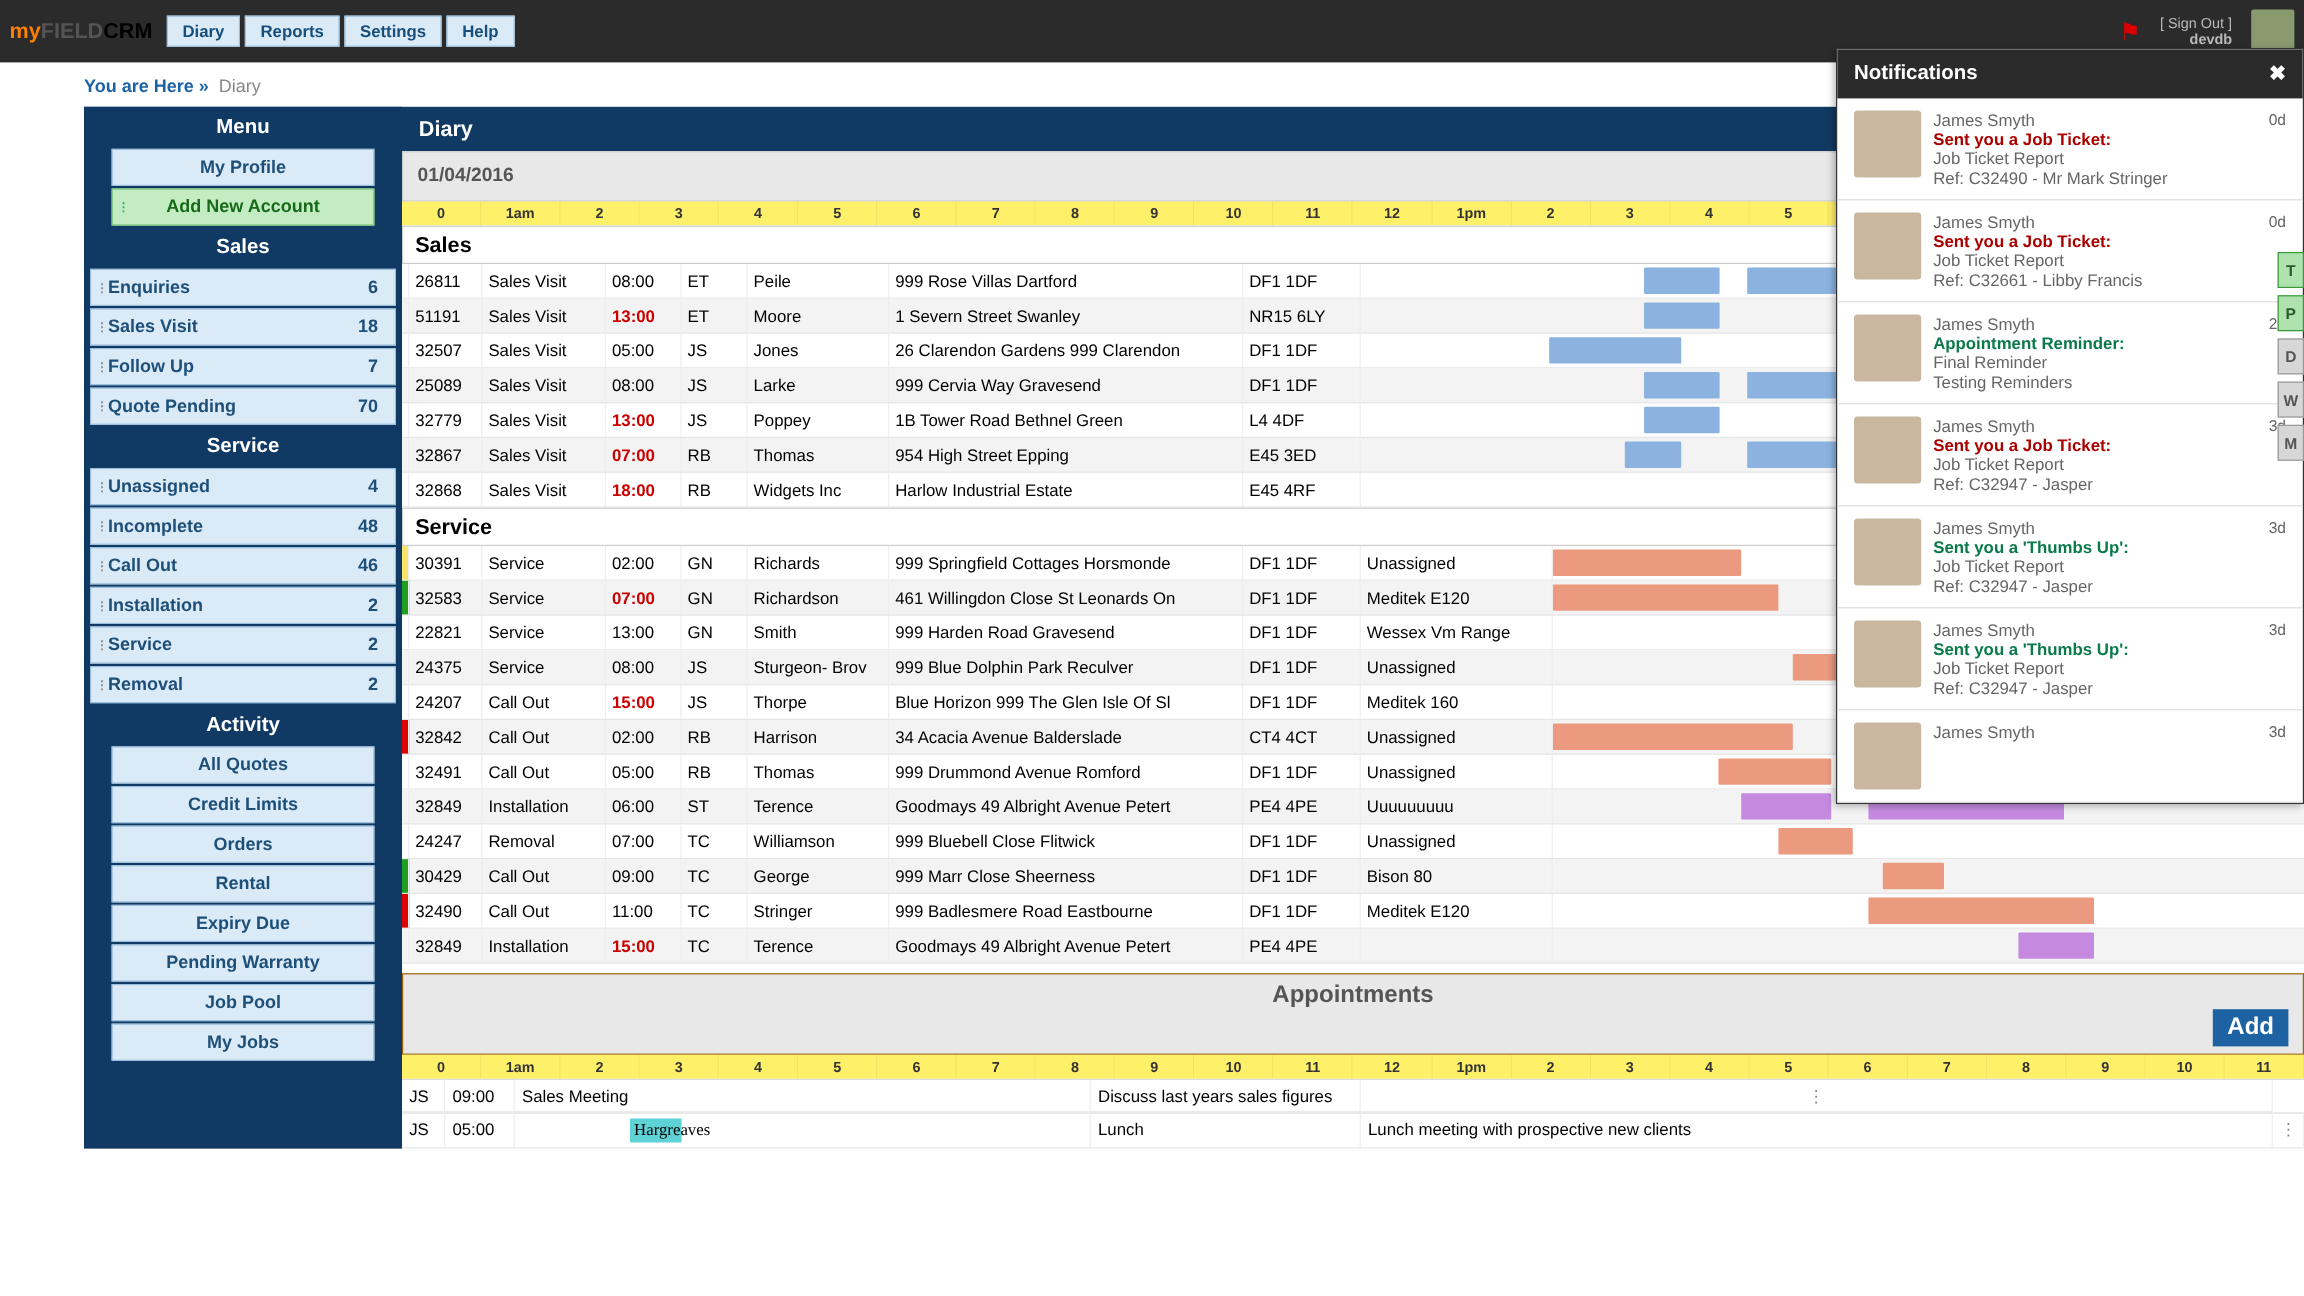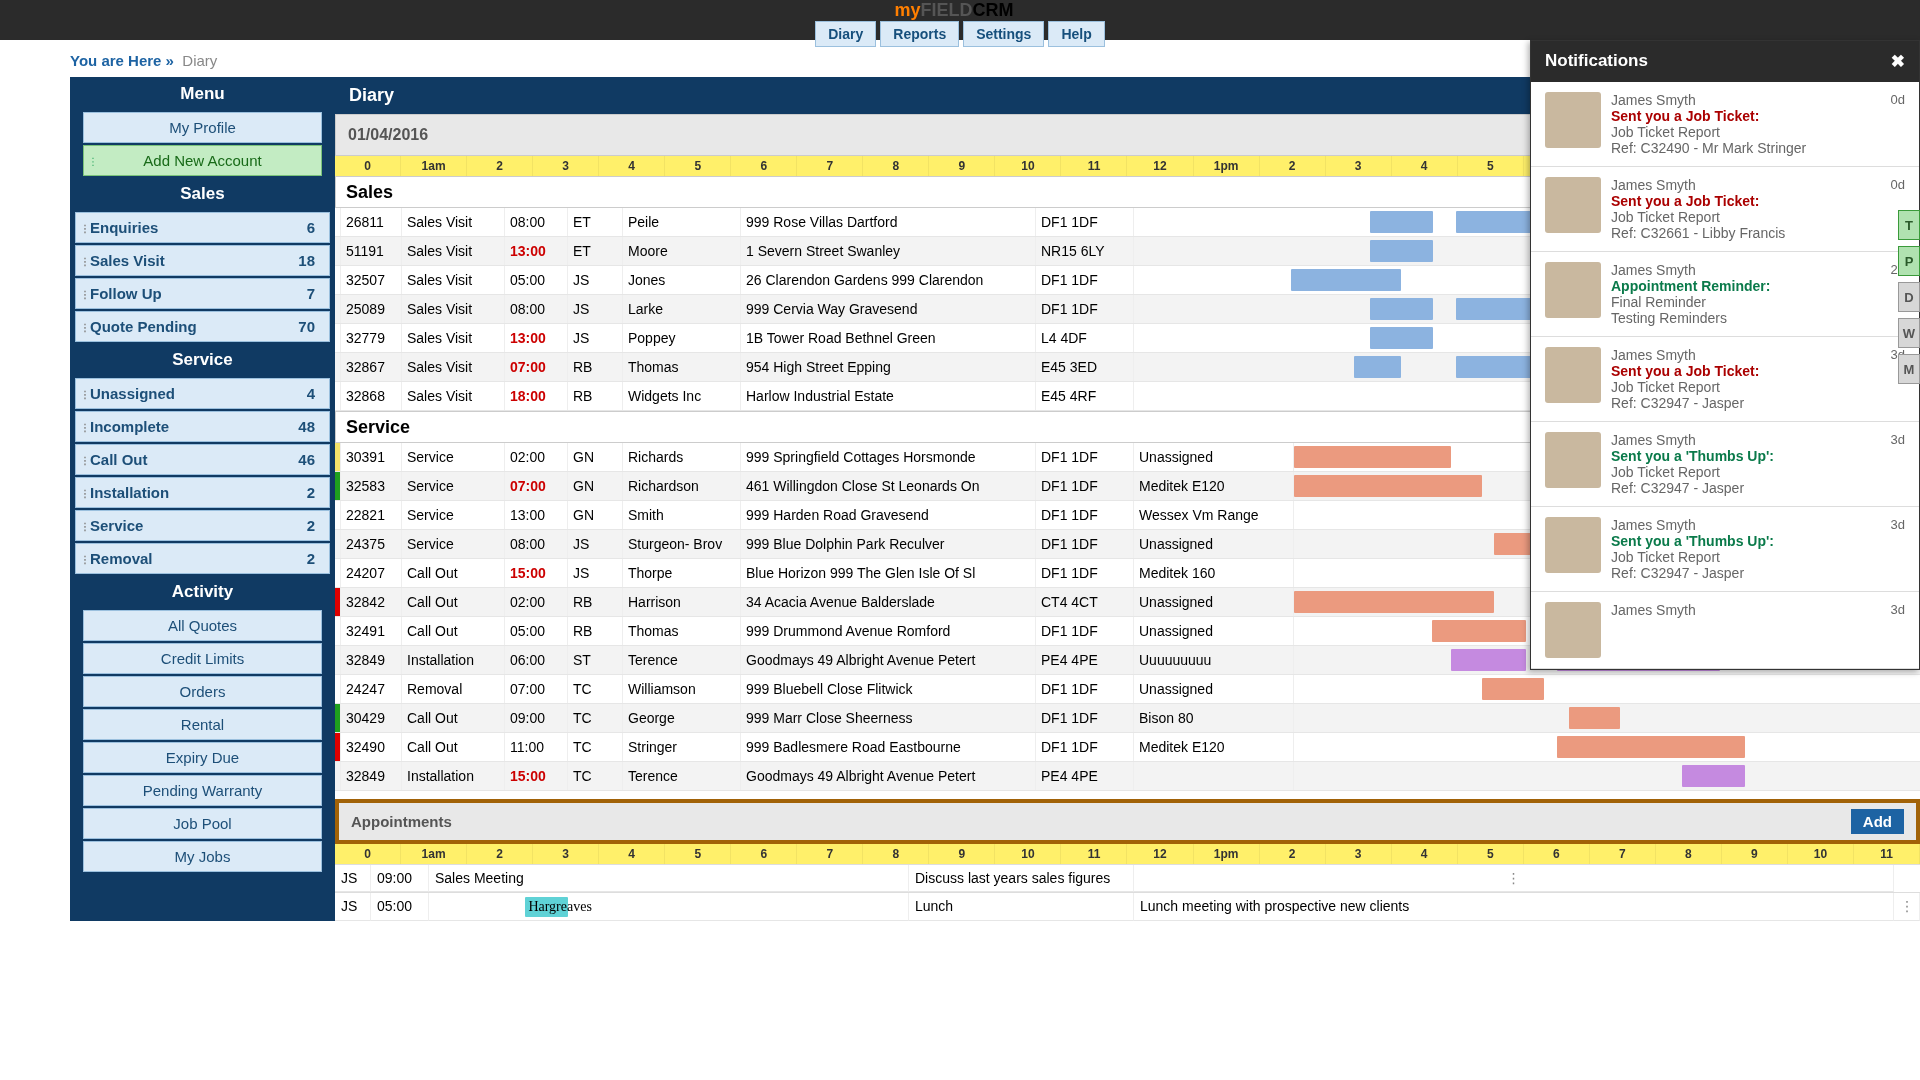--- a/index.html
+++ b/index.html
@@ -1,31 +1,31 @@
 <!DOCTYPE html>
 <html><head>
 <meta charset="utf-8">
 <style>
 * { box-sizing: border-box; margin: 0; padding: 0; }
 body { font-family: Verdana, Arial, sans-serif; font-size: 13px; background: #fff; color: #000; overflow: hidden; width: 1920px; height: 1080px; }
-.topbar { background: #2b2b2b; height: 40px; display: flex; align-items: center; padding: 0 8px; flex-direction: column; }
+.topbar { background: #2b2b2b; height: 52px; display: flex; align-items: center; padding: 0 8px; }
 .logo { font-weight: bold; font-size: 18px; margin-right: 12px; }
 .logo .my { color: #ff7f00; } .logo .field { color: #555; } .logo .crm { font-weight: 900; }
 .topnav { display: flex; gap: 4px; }
 .topnav-btn { background: #dbeaf7; border: 1px solid #9bc0de; padding: 4px 12px; color: #164f7c; font-weight: bold; cursor: pointer; font-size: 14px; }
 .top-right { margin-left: auto; display: flex; align-items: center; gap: 16px; color: #bbb; font-size: 12px; }
 .flag-icon { color: #d00; font-size: 20px; }
 .avatar { width: 36px; height: 36px; background: #8a9a6f; border-radius: 2px; display:inline-block;}
 .signout-block { text-align: right; line-height: 1.2; }
 .breadcrumb { padding: 12px 20px 8px 70px; color: #1d63a3; font-weight: bold; font-size: 15px; }
 .breadcrumb .trail { color: #888; font-weight: normal; }
 .layout { display: flex; padding: 0 0 0 70px; }
 .sidebar { width: 265px; background: #103a63; border: 1px solid #103a63; }
 .menu-hdr { background: #103a63; color: #fff; text-align: center; font-weight: bold; padding: 6px; font-size: 17px; }
-.menu-item { background: #dbeaf7; border: 1px solid #9bc0de; margin: 2px 12px; padding: 6px 10px; text-align: center; font-weight: normal; color: #1d4f78; cursor: pointer; font-size: 15px; position: relative; }
+.menu-item { background: #dbeaf7; border: 1px solid #9bc0de; margin: 2px 22px; padding: 6px 10px; text-align: center; font-weight: bold; color: #1d4f78; cursor: pointer; font-size: 15px; position: relative; }
 .menu-item.green { background: #c3ecc3; border-color: #7ac37a; color: #186a18; }
 .menu-item .handle { position: absolute; left: 4px; top: 50%; transform: translateY(-50%); color: #3a6; font-size: 10px; }
 .menu-sub { display: flex; justify-content: space-between; background: #dbeaf7; border: 1px solid #9bc0de; margin: 2px 4px; padding: 6px 14px; font-weight: bold; color: #1d4f78; cursor: pointer; font-size: 15px; position:relative;}
 .menu-sub .handle { position: absolute; left: 4px; top: 50%; transform: translateY(-50%); color: #888; font-size: 10px; }
 .main { flex: 1; min-width: 0; }
 .section-title-bar { background: #103a63; color: #fff; font-weight: bold; padding: 8px 14px; font-size: 18px; }
 .date-bar { background: #e8e8e8; border: 1px solid #ccc; padding: 8px 12px; display: flex; align-items: center; font-weight: bold; color: #555; font-size: 16px;}
 .date-bar .ctl { margin-left: auto; display: flex; gap: 4px; }
 .date-bar .btn { background: #1d63a3; color: #fff; width: 28px; height: 24px; text-align: center; line-height: 24px; cursor: pointer; font-weight:bold;}
 .timeline { display: grid; grid-template-columns: repeat(24, 1fr); background: #fff06a; font-size: 12px; font-weight: bold; color: #333; }
@@ -34,21 +34,21 @@
 .trash { margin-left:auto; color:#888; cursor:pointer; font-size:18px;}
 .grid-row { display:grid; grid-template-columns: 6px 61px 103px 63px 55px 118px 295px 98px 1fr; border-bottom:1px solid #e6e6e6; font-size:14px; align-items:center; height:29px;}
 .grid-row > div { padding: 3px 5px; white-space:nowrap; overflow:hidden; text-overflow: clip; border-right: 1px solid #eee; height:100%; display:flex; align-items:center;}
 .grid-row .stripe { padding:0; }
 .stripe.y { background:#f5e36a;} .stripe.g { background:#1ea01e;} .stripe.r { background:#d00;}
 .alt { background:#f3f3f3; }
 .red-t { color:#c00; font-weight:bold;}
 .bar-cell { position:relative; padding:0 !important; border-right:none !important;}
 .bar { position:absolute; top:3px; height:22px; border-radius:1px;}
 .bblue { background:#8cb3e0;} .bsal { background:#eb9a7f;} .bpur { background:#c58ae0;} .bgrn{background:#7fd19a;} .bcyan{background:#5fd2d6;}
-.appointments-bar { background: #e8e8e8; border:4px solid #a16207; padding:6px 12px; display:flex; align-items:center; font-weight:bold; color:#555; font-size:15px;}
+.appointments-bar { background: #e8e8e8; border:1px solid #a16207; padding:6px 12px; display:flex; align-items:center; font-weight:bold; color:#555; font-size:20px;flex-direction:column;}
 .add-btn { background:#1d63a3; color:#fff; padding:4px 12px; margin-left:auto; cursor:pointer; font-weight:bold;}
 .appt-grid { display:grid; grid-template-columns: 36px 58px 480px 225px 1fr 26px; border-top:1px solid #ddd;}
 .appt-grid > div { padding:5px 6px; border-bottom:1px solid #e6e6e6; border-right:1px solid #eee; font-size:14px; position:relative;}
 .dots { text-align:center; color:#888; cursor:pointer;}
 .notif-panel { position:fixed; top:40px; right:0; width:390px; background:#fff; border:1px solid #333; box-shadow:-2px 2px 6px rgba(0,0,0,0.3); max-height:830px; overflow:hidden;}
 .notif-hdr { background:#2b2b2b; color:#fff; font-weight:bold; padding:10px 14px; font-size:17px; display:flex;}
 .notif-hdr .close { margin-left:auto; cursor:pointer;}
 .notif-item { display:flex; gap:10px; padding:10px 14px; border-bottom:1px solid #ddd;}
 .notif-av { width:56px; height:56px; background:#c9b89f; border-radius:3px; flex-shrink:0;}
 .notif-body { flex:1; font-size:14px;}

